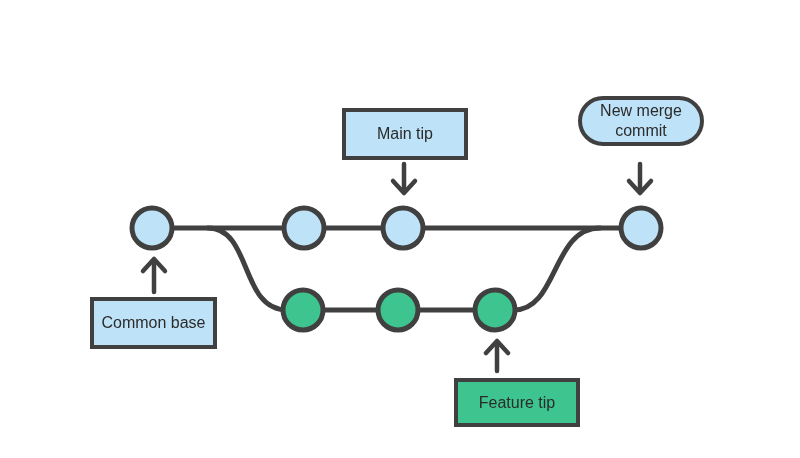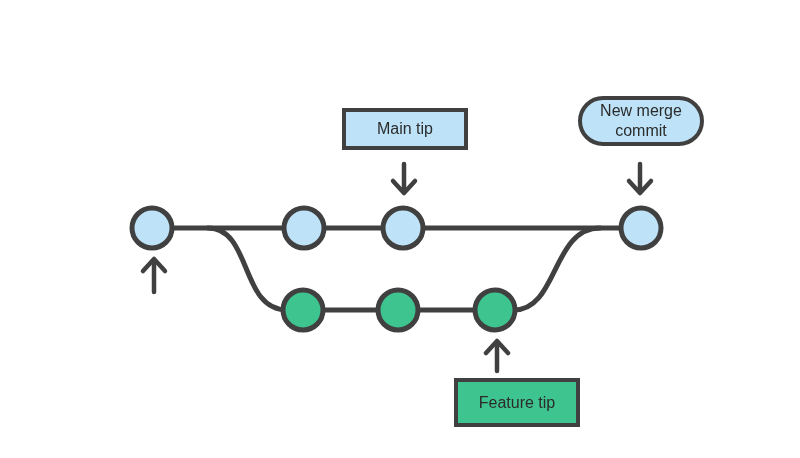--- a/index.html
+++ b/index.html
@@ -52,21 +52,21 @@
     justify-content: center;
     text-align: center;
     font-size: 16px;
     line-height: 1.25;
     color: var(--text, #2b2b2b);
     padding: 2px 6px;
   }
   .label-box.blue { background: var(--label-blue-fill, #bee3f8); }
   .label-box.green { background: var(--label-green-fill, #3ec48f); }
 
-  .box-main-tip    { left: 342px; top: 108px; width: 126px; height: 42px; }
+  .box-main-tip    { left: 342px; top: 108px; width: 126px; height: 52px; }
   .box-new-merge   { left: 578px; top: 96px; width: 126px; height: 50px; border-radius: 25px; }
   .box-common-base { left:  90px; top: 297px; width: 127px; height: 52px; }
   .box-feature-tip { left: 434px; top: 378px; width: 126px; height: 49px; margin-left: 20px; }
 </style>
 </head>
 <body>
 
 <div class="canvas">
 
   <svg class="graph-svg" width="800" height="458" viewBox="0 0 800 458">
@@ -104,18 +104,21 @@
   </svg>
 
   <div class="label-box blue box-main-tip">
     <span>Main tip</span>
   </div>
 
   <div class="label-box blue box-new-merge">
     <span>New merge commit</span>
   </div>
 
+  <div class="label-box blue box-common-base">
+    <span>Common base</span>
+  </div>
 
   <div class="label-box green box-feature-tip">
     <span>Feature tip</span>
   </div>
 
 </div>
 
 </body></html>

